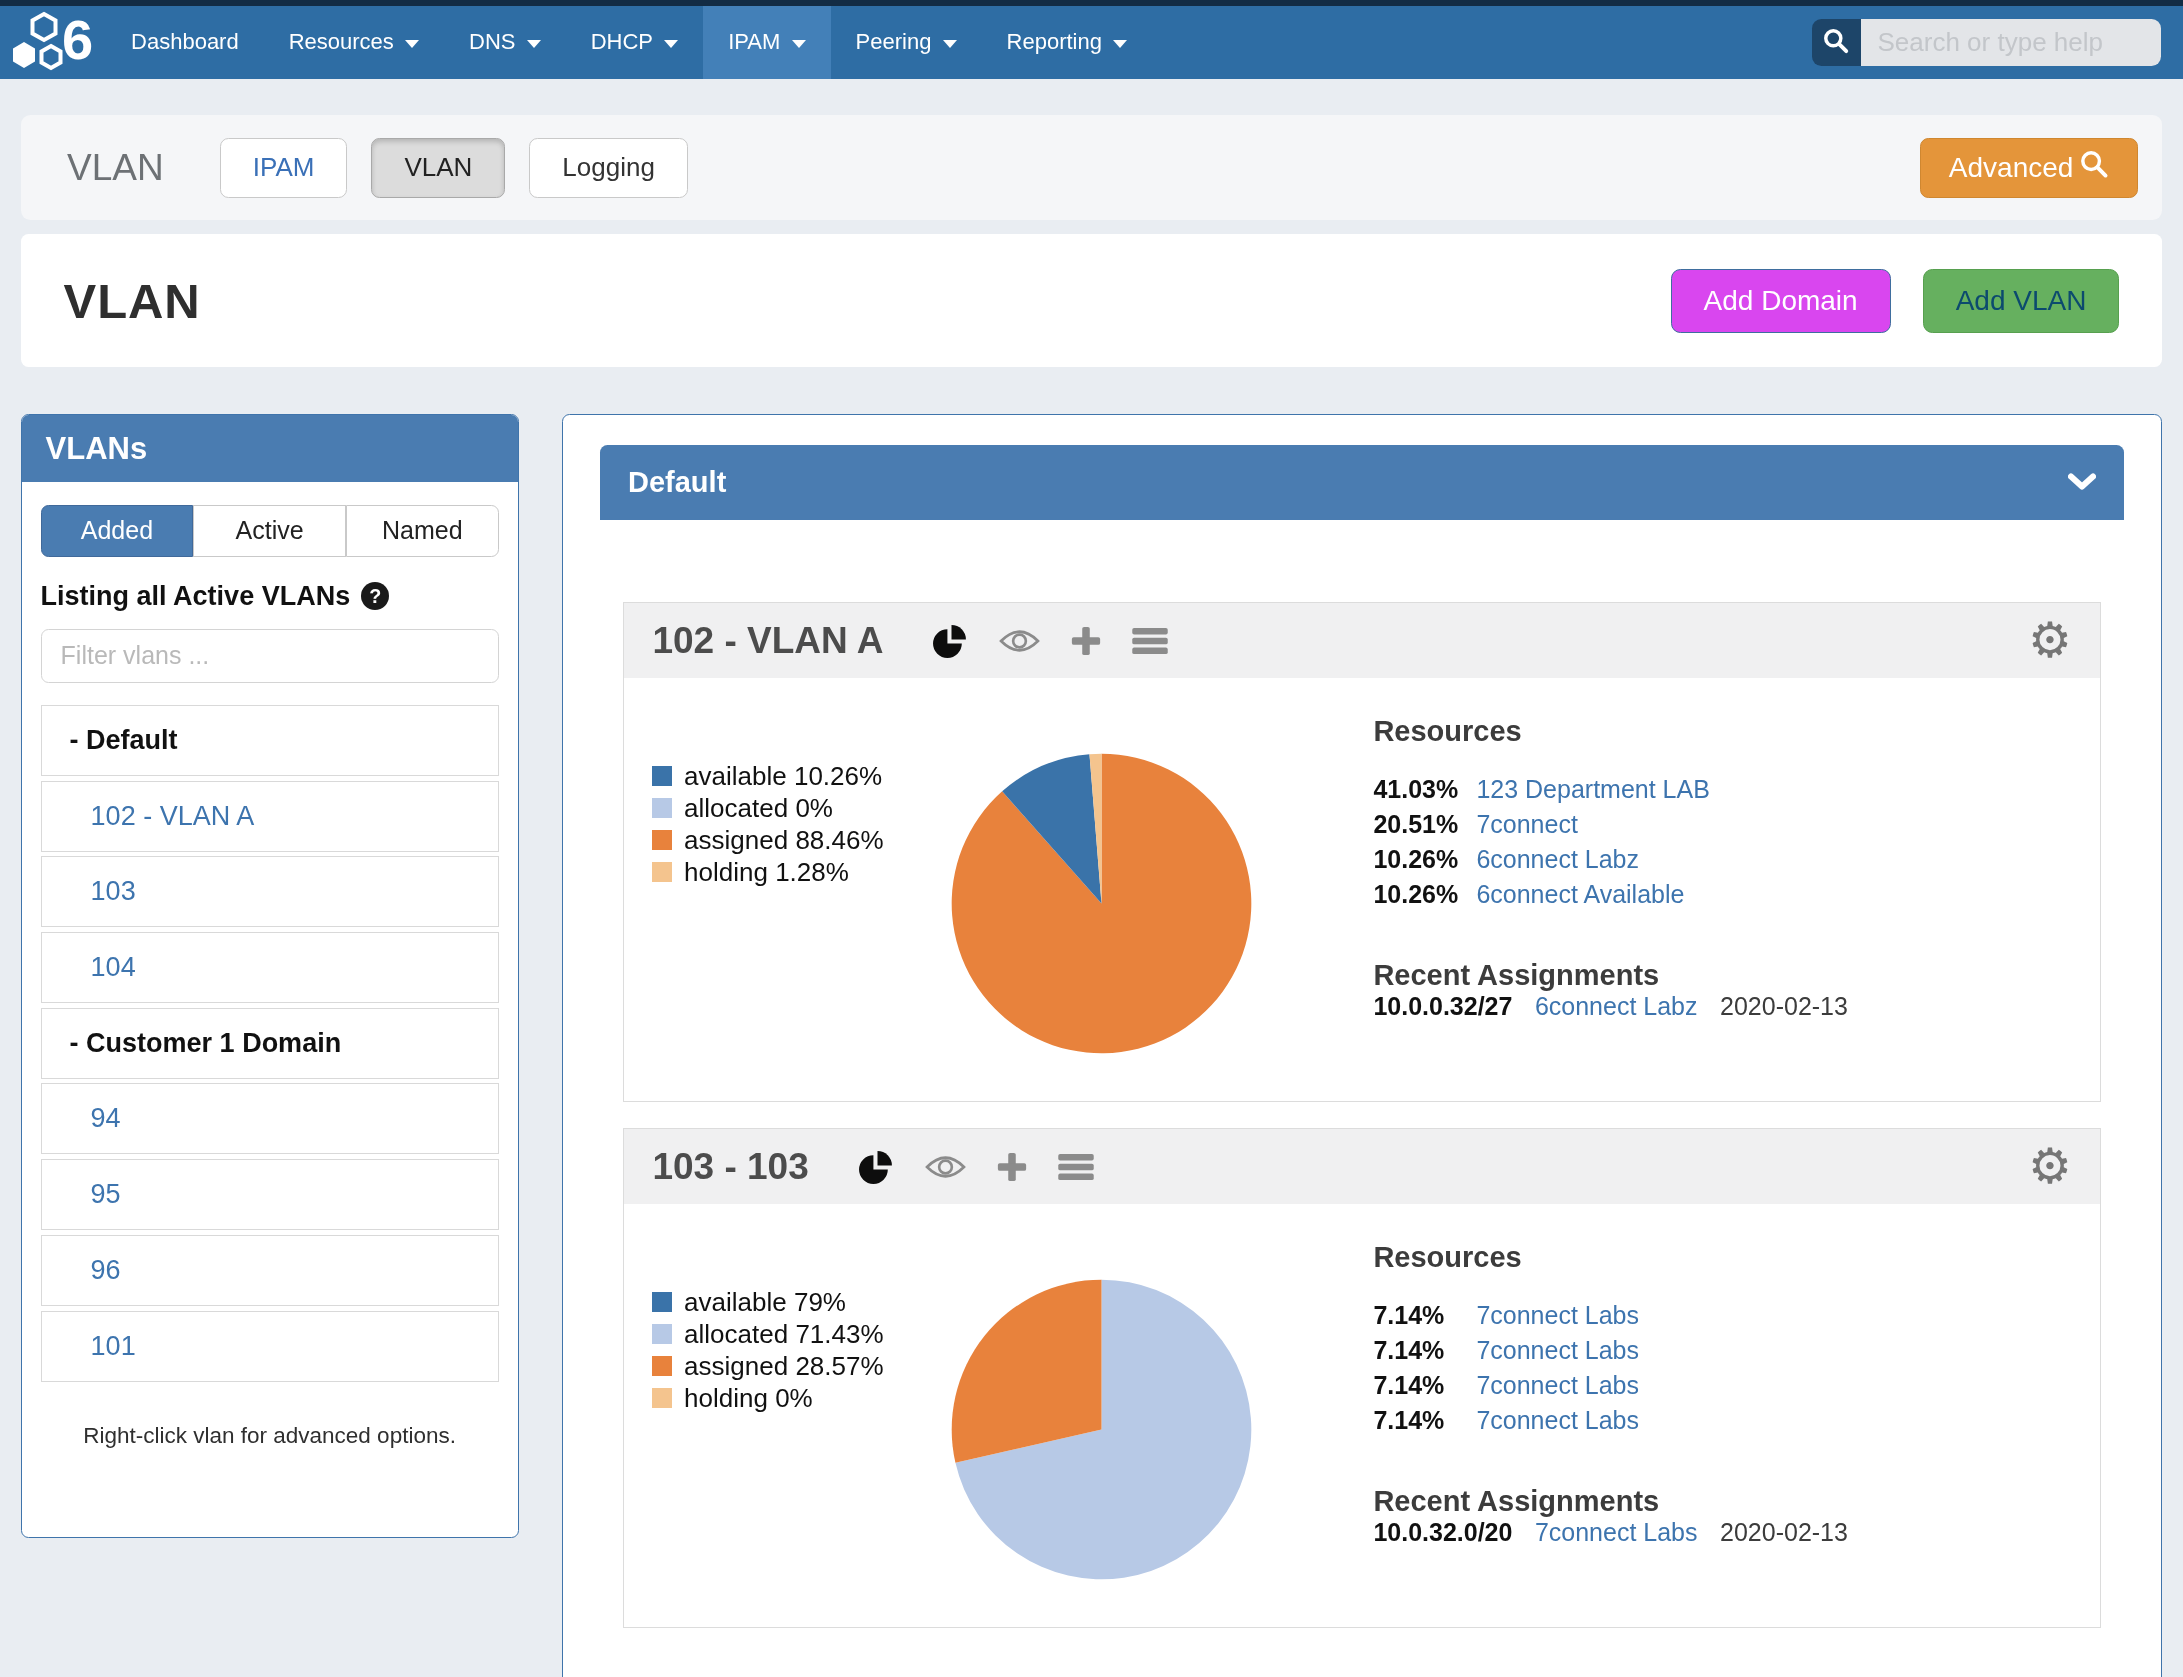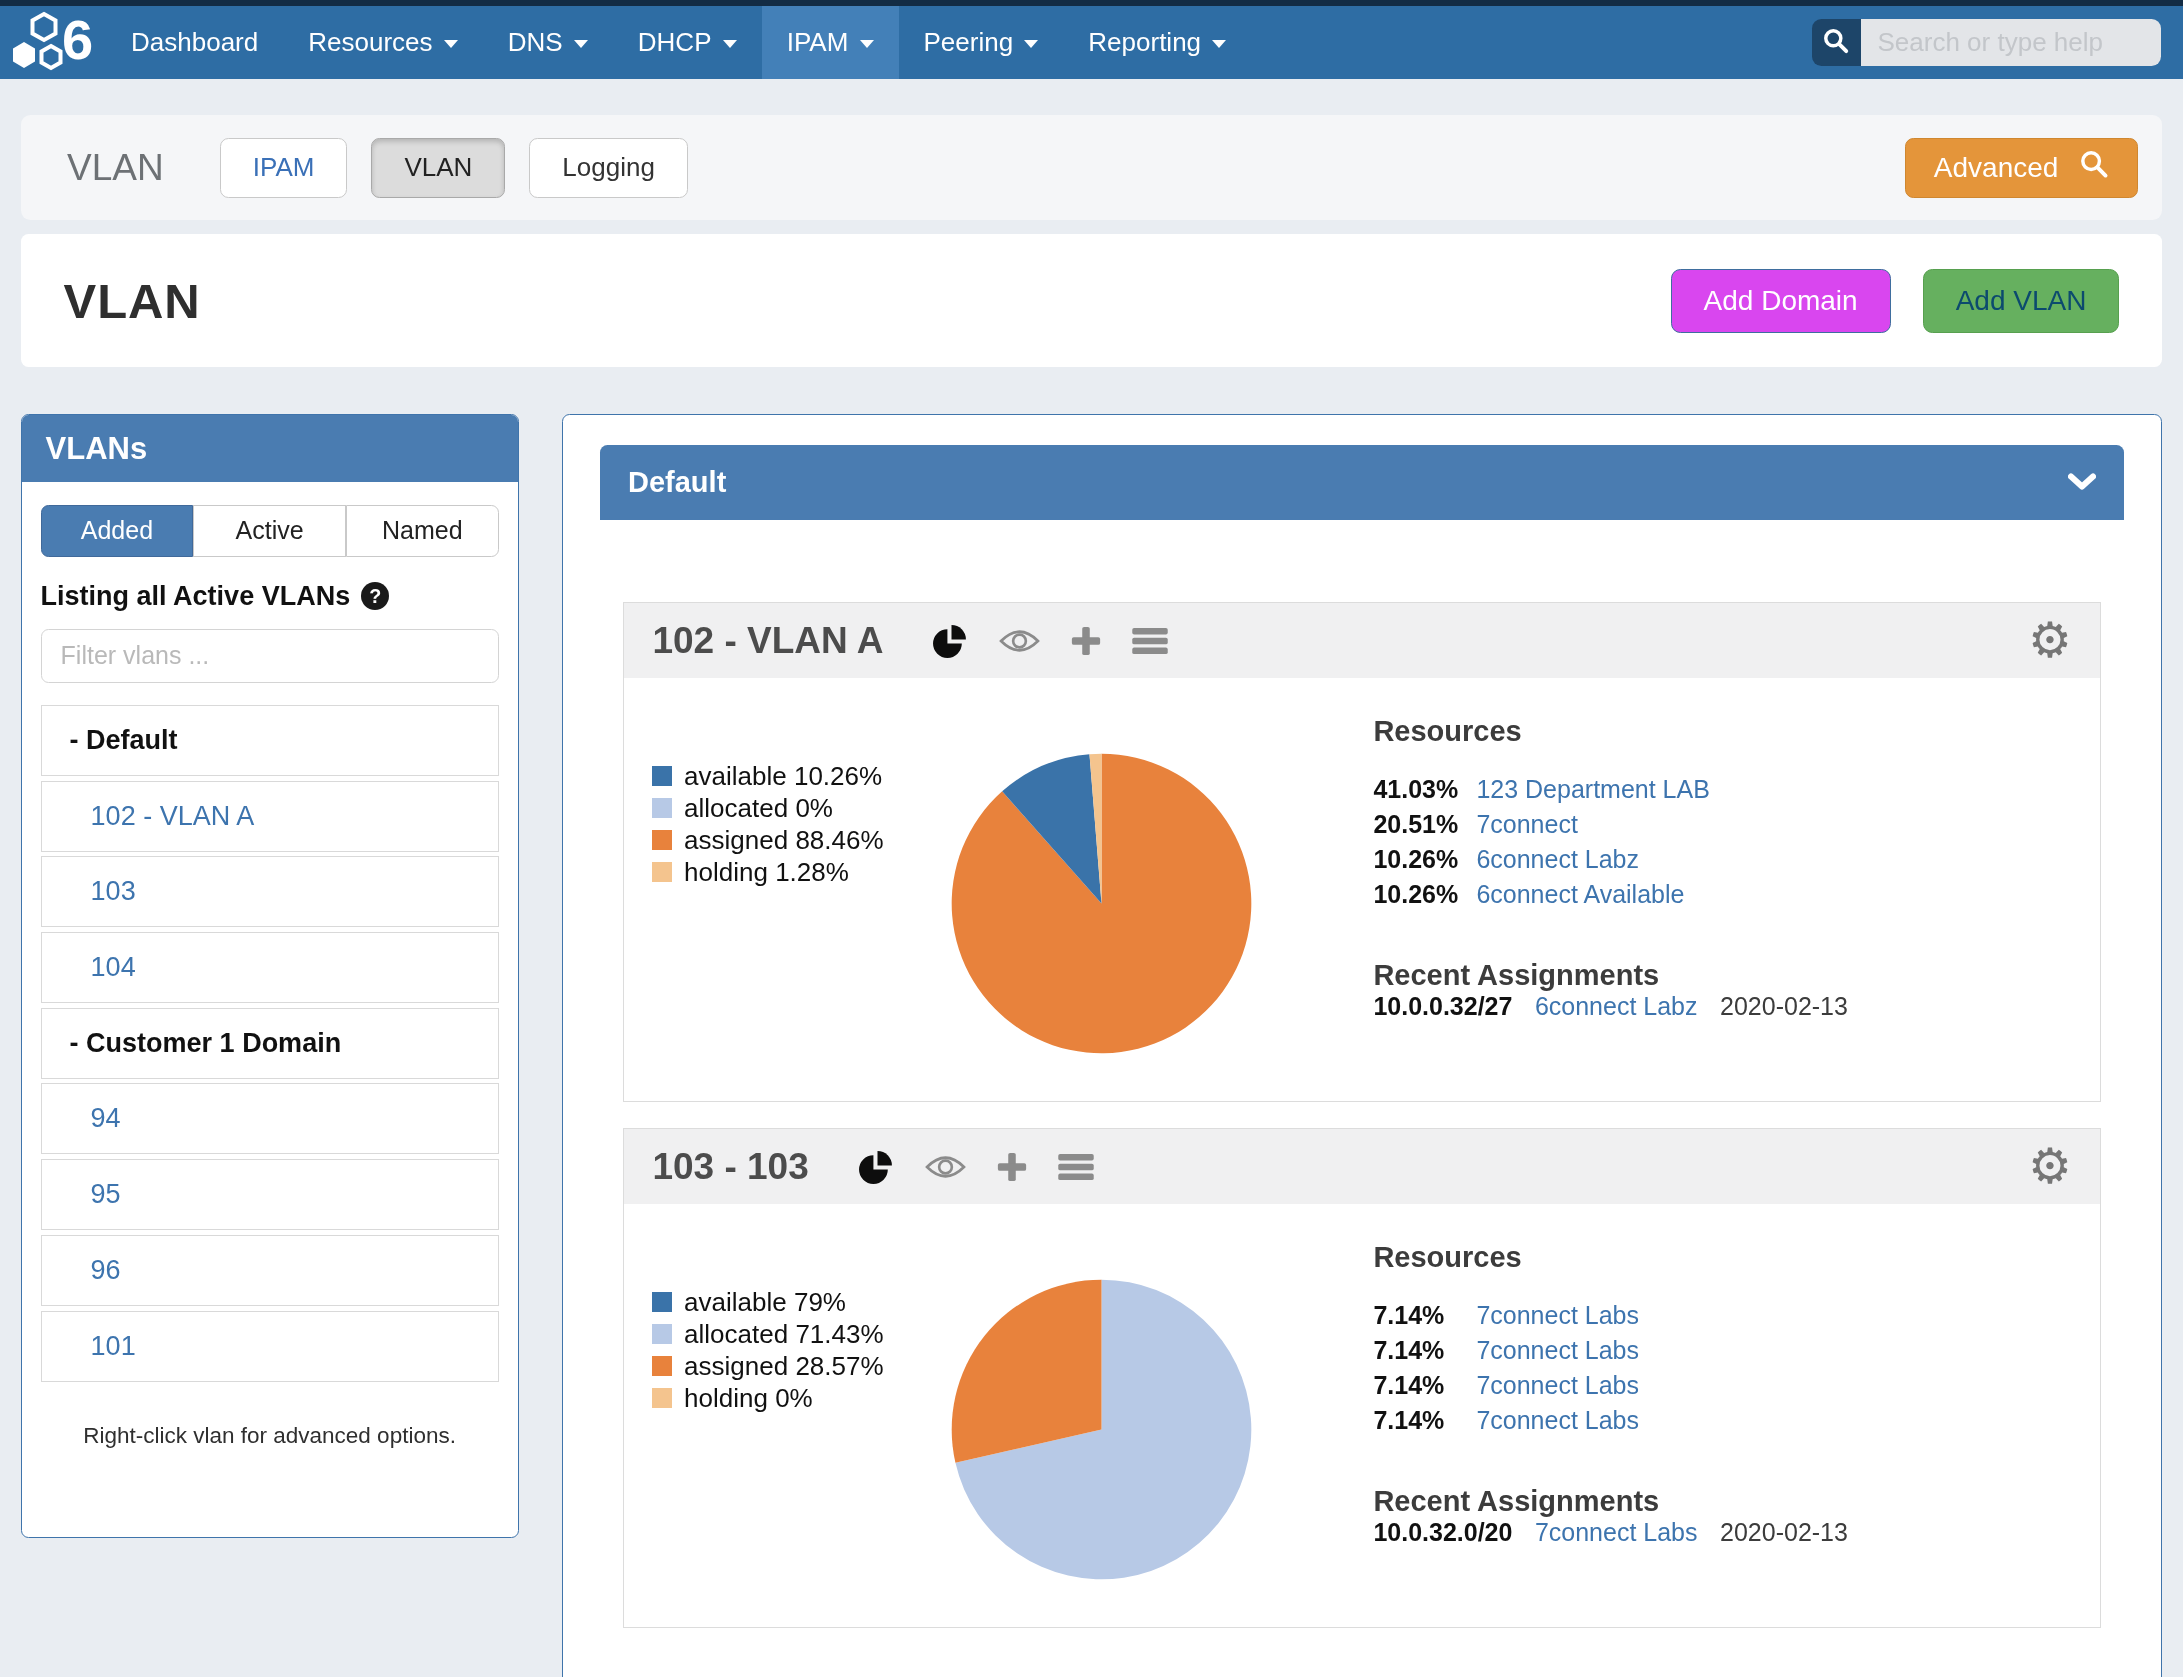--- a/index.html
+++ b/index.html
@@ -6,21 +6,21 @@
   *{box-sizing:border-box;}
   .app{position:relative;width:2183px;height:1677px;overflow:hidden;
        font-family:"Liberation Sans","DejaVu Sans",sans-serif;color:#222;}
 
   
   .topstrip{height:5.6px;background:#132c44;}
   .navbar{height:73px;background:#2e6da4;display:flex;align-items:stretch;}
   .brand{display:flex;align-items:center;padding:0 13px 0 9.4px;}
   .brand-six{color:#fff;font-weight:bold;font-size:56px;line-height:1;margin-left:-7.5px;margin-top:-3.7px;}
   .nav-items{display:flex;align-items:stretch;}
-  .nav-item{display:flex;align-items:center;padding:0 25px;color:#fff;font-size:26px;cursor:pointer;}
+  .nav-item{display:flex;align-items:center;padding:0 25px;color:#fff;font-size:22px;cursor:pointer;}
   .nav-item.active{background:#4380b8;}
   .caret{display:inline-block;width:0;height:0;border-left:7.5px solid transparent;
          border-right:7.5px solid transparent;border-top:8.4px solid #fff;margin-left:11.2px;transform:translateY(1.9px);}
   .nav-search{margin-left:auto;display:flex;align-items:center;padding-right:22.5px;}
   .search-wrap{display:flex;height:47px;}
   .search-iconbox{width:49px;background:#1d4569;border-radius:9.4px 0 0 9.4px;display:flex;align-items:center;justify-content:center;}
   .search-input{width:300px;border:none;outline:none;background:#e3e5e8;border-radius:0 9.4px 9.4px 0;
                 font-size:26px;padding:0 17px;color:#333;}
   .search-input::placeholder{color:#c3c6ca;}
 
@@ -28,21 +28,21 @@
   .band{position:absolute;left:0;top:79px;width:2183px;height:152px;background:#e9edf2;}
   .crumb-panel{position:absolute;left:20.6px;right:20.6px;top:36px;height:105px;background:#f5f6f8;
                border-radius:9.4px;display:flex;align-items:center;padding:0 24px;}
   .crumb-title{color:#6d7175;font-size:37px;margin:0 56px 0 22.5px;}
   .btn{display:inline-flex;align-items:center;justify-content:center;border-radius:8.4px;
        font-size:26px;cursor:pointer;border:0.9px solid #c9c9c9;background:#fff;color:#333;}
   .crumb-tab{height:60px;padding:0 32px;margin-right:24px;}
   .crumb-tab.link{color:#3a70b7;}
   .crumb-tab.pressed{background:#dcdcdc;border-color:#a9a9a9;box-shadow:inset 0 2.8px 5.6px rgba(0,0,0,.18);color:#222;}
   .advanced-btn{margin-left:auto;height:60px;padding:0 28px;background:#e4953a;border:0.9px solid #cf8730;
-                color:#fff;font-size:28px;border-radius:8.4px;display:inline-flex;align-items:center;gap:21px;cursor:pointer;}
+                color:#fff;font-size:28px;border-radius:8.4px;display:inline-flex;align-items:center;gap:6px;cursor:pointer;}
 
   
   .title-card{position:absolute;left:20.6px;right:20.6px;top:234px;height:133px;background:#fff;border-radius:7.5px;
               display:flex;align-items:center;padding:0 43px;}
   .page-title{font-size:49px;font-weight:bold;color:#2f2f2f;letter-spacing:0.9px;}
   .btn-primary{margin-left:auto;height:64px;padding:0 32px;background:#d946ef;border:0.9px solid #3f6e9e;
                color:#fff;font-size:28px;border-radius:9.4px;display:inline-flex;align-items:center;cursor:pointer;}
   .btn-success{margin-left:32px;height:64px;padding:0 32px;background:#66b05f;border:0.9px solid #57a04f;
                color:#0c4a6e;font-size:28px;border-radius:9.4px;display:inline-flex;align-items:center;cursor:pointer;}
 

